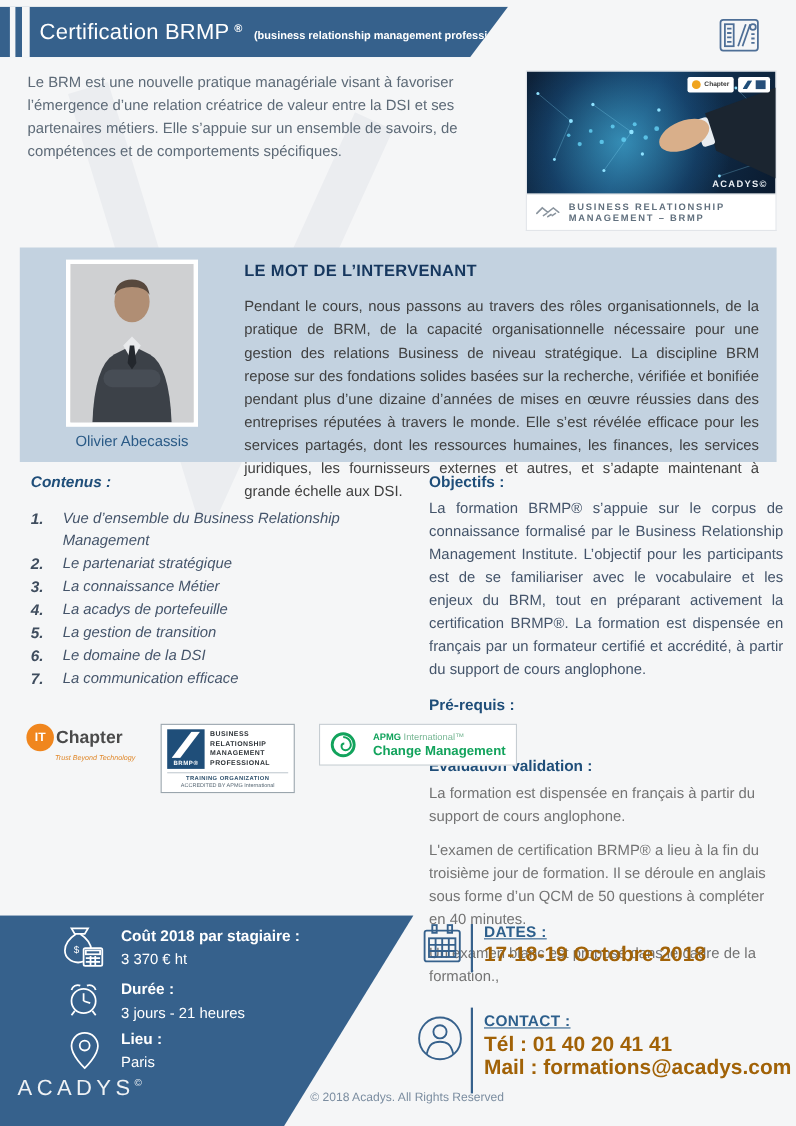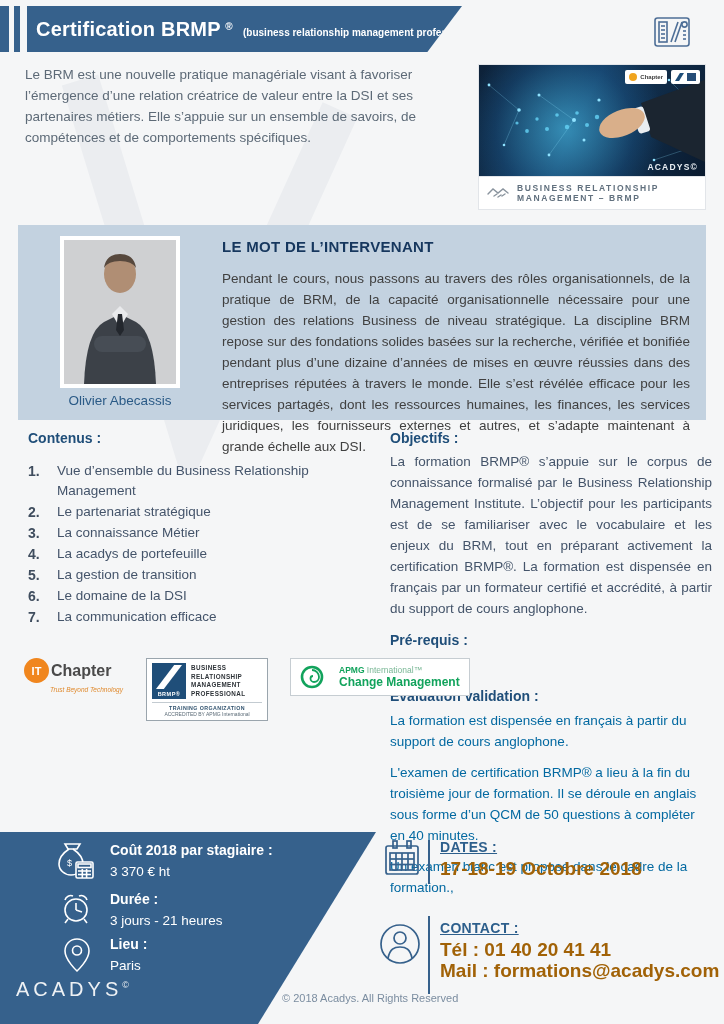--- a/index.html
+++ b/index.html
@@ -13,21 +13,21 @@
   .header-band {
     position:absolute; top:6px; left:0; width:462px; height:46px;
     background:#36618c;
     clip-path:polygon(0 0, 100% 0, 92.5% 100%, 0 100%);
     display:flex; align-items:center;
   }
   .hstripe { position:absolute; top:0; bottom:0; background:#f5f6f7; }
   .hstripe.s1 { left:9px;  width:5px; }
   .hstripe.s2 { left:20px; width:7px; }
   .header-title-wrap { margin-left:36px; color:#fff; white-space:nowrap; }
-  .header-title { font-size:20px; font-weight:bold; letter-spacing:.2px; }
+  .header-title { font-size:20px; font-weight:normal; letter-spacing:.2px; }
   .header-reg { font-size:10px; vertical-align:super; font-weight:bold; }
   .header-sub { font-size:10px; font-weight:bold; margin-left:6px; }
   .doc-icon { position:absolute; top:13px; right:32px; }
   
   .watermark { position:absolute; left:40px; top:50px; z-index:0; }
   
   .intro { position:absolute; left:25px; top:64px; width:434px; z-index:1; }
   .intro p { font-size:13.5px; line-height:21px; color:#5d6a77; }
   
   .hero { position:absolute; left:478px; top:64px; width:228px; z-index:1; }
@@ -59,29 +59,29 @@
     background:#c3d2e0; z-index:1;
   }
   .photo-card { position:absolute; left:42px; top:11px; width:120px; height:152px; background:#fff; padding:4px; }
   .photo-inner { width:100%; height:100%; background:linear-gradient(#dcdcde,#c6c7c9); overflow:hidden; }
   .speaker-name { position:absolute; left:8px; top:168px; width:188px; text-align:center; color:#2a5a86; font-size:13.5px; }
   .speaker-right { position:absolute; left:204px; top:13px; right:16px; }
   .speaker-h { font-size:15px; font-weight:bold; color:#16375e; letter-spacing:.3px; margin-bottom:13px; }
   .speaker-p { font-size:13.5px; line-height:21px; color:#404040; text-align:justify; }
   
   .col-h { font-size:14px; font-weight:bold; color:#1f4e79; }
-  .left-col  { position:absolute; left:28px; top:430px; width:305px; z-index:1; }
+  .left-col  { position:absolute; left:28px; top:430px; width:305px; z-index:1;font-style:italic; }
   .olist { margin-top:15px; }
   .olist-row { display:flex; gap:9px; margin-bottom:1px; }
   .olist-num { width:20px; flex:none; font-weight:bold; color:#3f4d5e; font-size:14px; line-height:20px; }
   .olist-txt { font-size:13.5px; line-height:20px; color:#44546a; }
   .right-col { position:absolute; left:390px; top:430px; width:322px; z-index:1; }
   .right-col .col-h { margin-bottom:5px; }
   .p-just { font-size:13.5px; line-height:21px; color:#44546a; text-align:justify; }
-  .p-norm { font-size:13.5px; line-height:21px; color:#0369a1; }
+  .p-norm { font-size:13.5px; line-height:21px; color:#737373; }
   .mt14 { margin-top:13px; } .mt10 { margin-top:10px; } .mt6 { margin-top:6px; }
   
   .logos { position:absolute; left:24px; top:658px; display:flex; gap:22px; align-items:flex-start; z-index:1; }
   .itc { width:100px; }
   .itc-row { display:flex; align-items:center; gap:2px; }
   .itc-circle { width:25px; height:25px; border-radius:50%; background:#f0861e; color:#fff; font-weight:bold; font-size:11px; display:flex; align-items:center; justify-content:center; }
   .itc-name { font-size:16px; font-weight:bold; color:#4a4a4a; }
   .itc-tag { font-size:6.5px; font-style:italic; color:#e08a2e; margin:3px 0 0 26px; }
   .brmp-box { border:1px solid #9aa5ad; background:#fff; padding:4px 5px 3px; width:122px; }
   .brmp-top { display:flex; gap:5px; }

